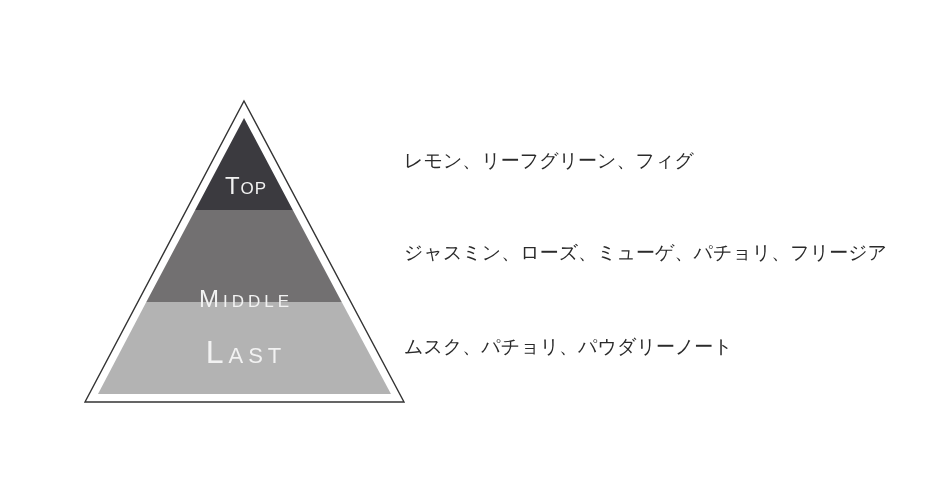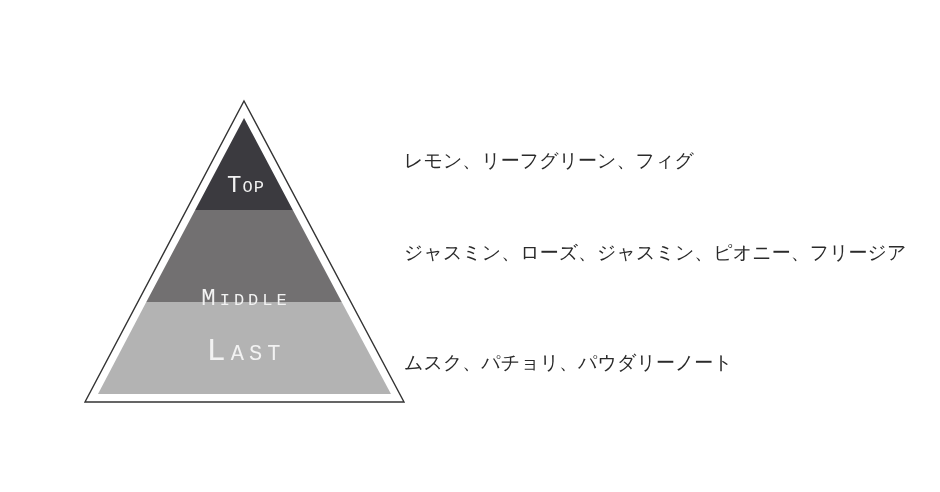--- a/index.html
+++ b/index.html
@@ -17,21 +17,21 @@
     #pyramid {
       position: absolute;
       left: 0;
       top: 0;
       width: 940px;
       height: 492px;
     }
     .tier-label {
       position: absolute;
       color: #f2f2f2;
-      font-family: Liberation Mono, monospace;
+      font-family: Liberation Sans, sans-serif;
       font-variant: small-caps;
       letter-spacing: 3px;
       text-align: right;
       white-space: nowrap;
       transform: translateX(-50%);
       line-height: 1;
     }
     #label-top    { left: 246px; top: 174px; font-size: 24px; letter-spacing: 1px; }
     #label-middle { left: 246px; top: 243px; font-size: 24px; letter-spacing: 4px; margin-top: 44px; }
     #label-last   { left: 246px; top: 336px; font-size: 32px; letter-spacing: 5px; }
@@ -41,31 +41,31 @@
       left: 404px;
       color: #2a2a2a;
       font-family: "DejaVu Serif", "Liberation Serif", serif;
       font-size: 19px;
       white-space: nowrap;
       line-height: 1;
       letter-spacing: 0px;
     }
     #notes-top    { top: 151px; }
     #notes-middle { top: 243px; }
-    #notes-last   { top: 337px; margin-top: 16px; }
+    #notes-last   { top: 337px; }
   </style>
 </head>
 <body>
 
 <svg id="pyramid" viewBox="0 0 940 492" xmlns="http://www.w3.org/2000/svg">
   <polygon points="244,101 404,402 85,402" fill="#ffffff" stroke="#333333" stroke-width="1.4"></polygon>
   <polygon points="244,118 292.8,210 195.2,210" fill="#3b3a3f"></polygon>
   <polygon points="195.2,210 292.8,210 341.7,302 146.3,302" fill="#727071"></polygon>
   <polygon points="146.3,302 341.7,302 391,394 98,394" fill="#b3b3b3"></polygon>
 </svg>
 
 <div id="label-top" class="tier-label">Top</div>
 <div id="label-middle" class="tier-label">Middle</div>
 <div id="label-last" class="tier-label">Last</div>
 
 <div id="notes-top" class="note-text">レモン、リーフグリーン、フィグ</div>
-<div id="notes-middle" class="note-text">ジャスミン、ローズ、ジャスミン、ピオニー、フリージア</div>
+<div id="notes-middle" class="note-text">ジャスミン、ローズ、ミューゲ、パチョリ、フリージア</div>
 <div id="notes-last" class="note-text">ムスク、パチョリ、パウダリーノート</div>
 
 </body></html>

